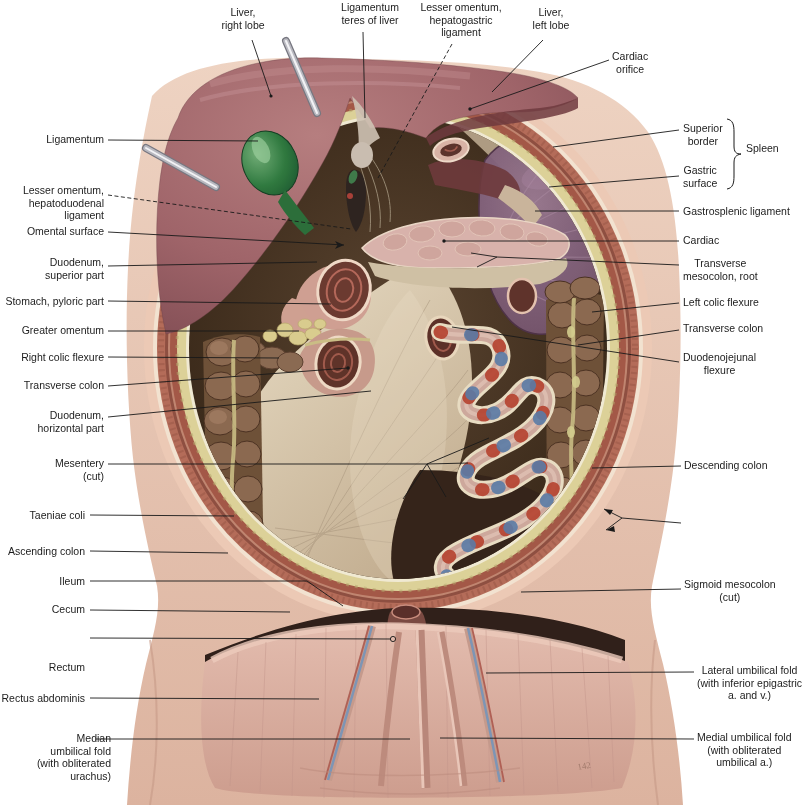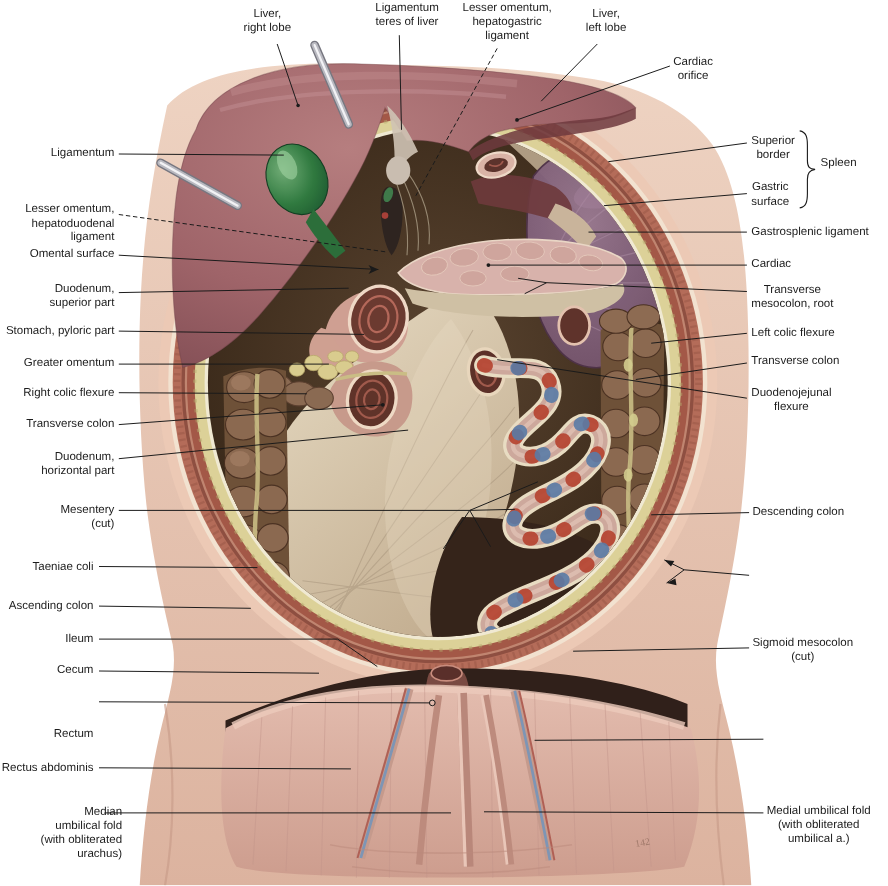--- a/index.html
+++ b/index.html
@@ -448,20 +448,23 @@
 <div class="label l-left" style="left:683px;top:234px">Cardiac</div>
 <div class="label l-left" style="left:683px;top:257px">Transverse
 mesocolon, root</div>
 <div class="label l-left" style="left:683px;top:296px">Left colic flexure</div>
 <div class="label l-left" style="left:683px;top:322px">Transverse colon</div>
 <div class="label l-left" style="left:683px;top:351px">Duodenojejunal
 flexure</div>
 <div class="label l-left" style="left:684px;top:459px">Descending colon</div>
 <div class="label l-left" style="left:684px;top:578px">Sigmoid mesocolon
 (cut)</div>
+<div class="label l-left" style="left:697px;top:664px">Lateral umbilical fold
+(with inferior epigastric
+a. and v.)</div>
 <div class="label l-left" style="left:697px;top:731px">Medial umbilical fold
 (with obliterated
 umbilical a.)</div>
 
 <div class="label l-right" style="right:703px;top:133px">Ligamentum</div>
 <div class="label l-right" style="right:703px;top:184px">Lesser omentum,
 hepatoduodenal
 ligament</div>
 <div class="label l-right" style="right:703px;top:225px">Omental surface</div>
 <div class="label l-right" style="right:703px;top:256px">Duodenum,

